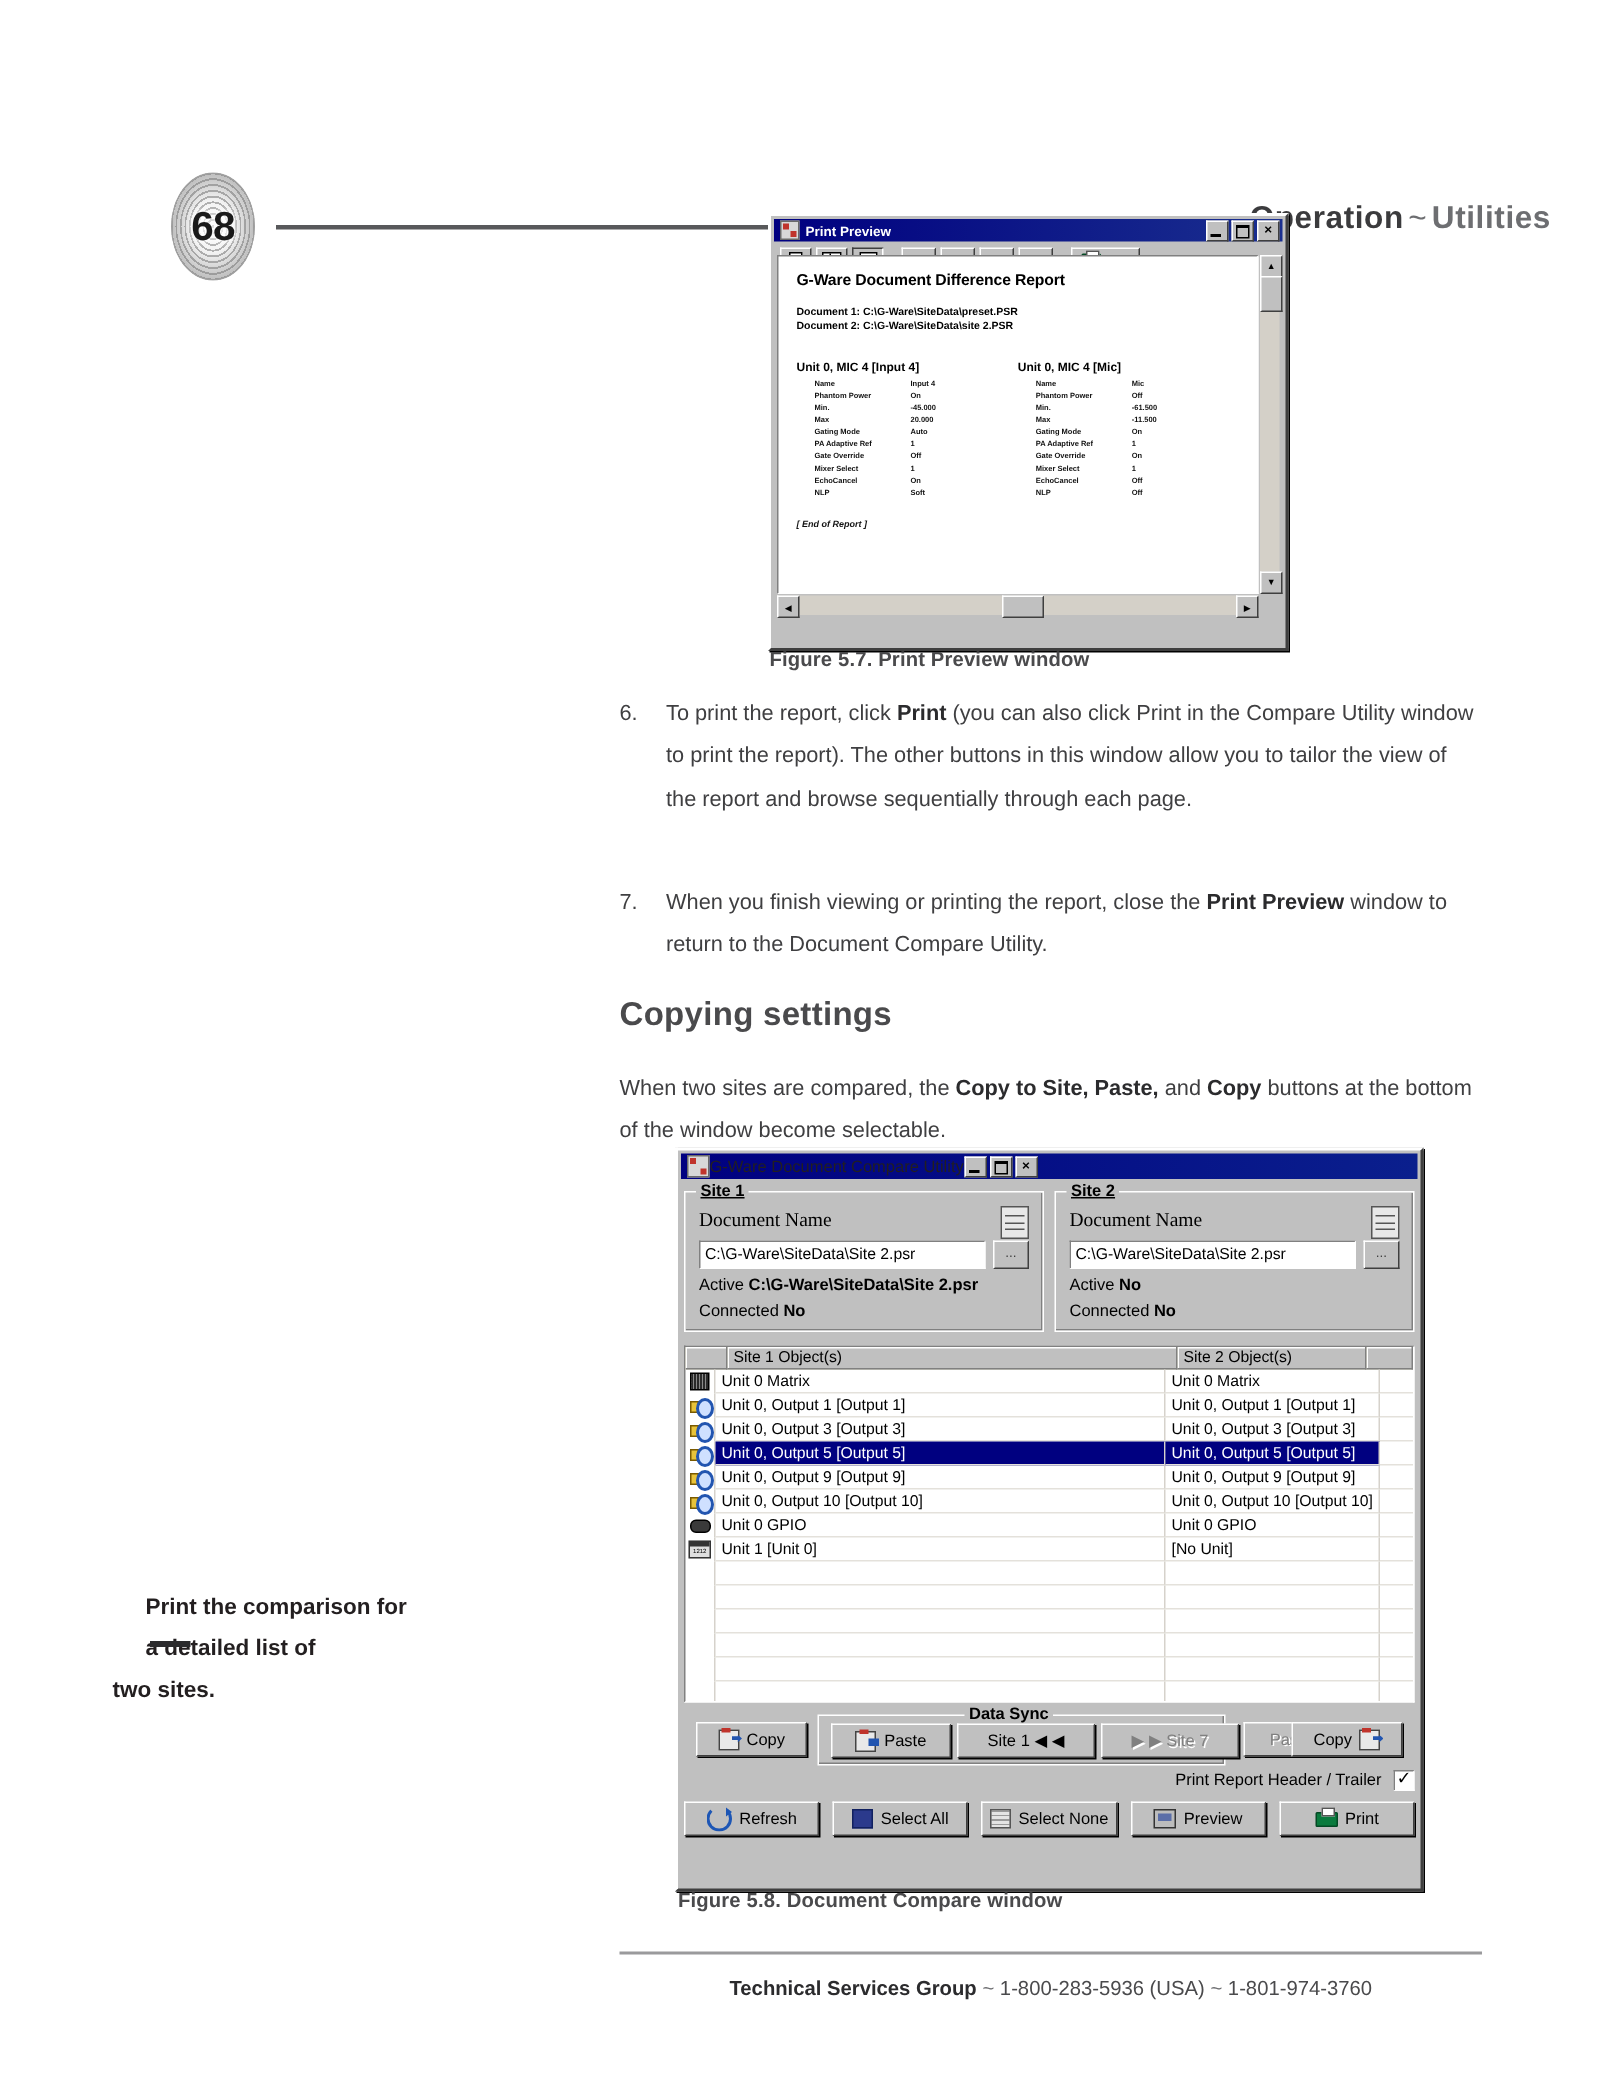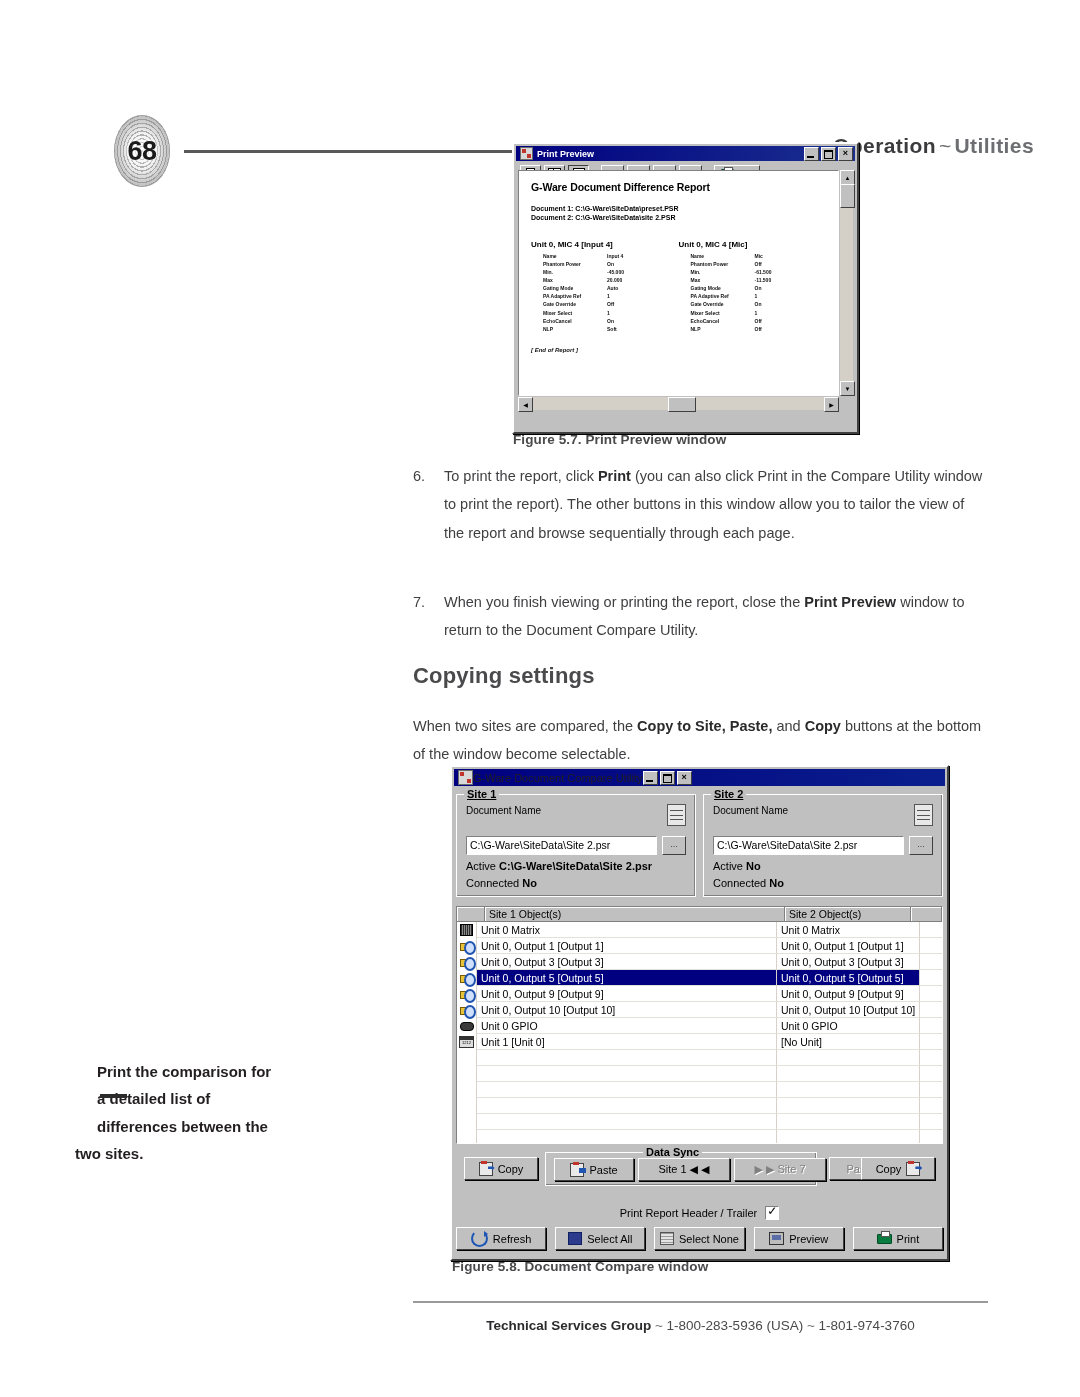--- a/index.html
+++ b/index.html
@@ -199,21 +199,21 @@
   .group {
     position:relative; border:1px solid #ffffff; box-shadow: -1px -1px 0 #808080 inset;
     padding: 10px 9px 7px 9px; margin-top: 6px;
   }
   .group > .glabel {
     position:absolute; top:-7px; left:7px; background:#c0c0c0; padding:0 3px;
     font-size:11px; font-weight:bold; color:#000;
   }
   .glabel u { text-decoration: underline; }
   .site-box { flex:1; }
-  .doc-label { font-size:10px; color:#000; margin-bottom:20px; }
+  .doc-label { font-size:13px; color:#000; margin-bottom:6px;font-family:Liberation Serif, serif; }
   .doc-row { display:flex; align-items:center; gap:5px; }
   .doc-input {
     flex:1; height:15px; background:#ffffff;
     border-top:1px solid #808080; border-left:1px solid #808080;
     border-right:1px solid #ffffff; border-bottom:1px solid #ffffff;
     font-size:10.5px; color:#000; padding: 1px 3px; line-height:14px; white-space:nowrap; overflow:hidden;
   }
   .browse-btn {
     width:22px; height:17px; font-size:9px; color:#404040; text-align:center; line-height:15px;
     background:#c0c0c0;
@@ -298,22 +298,22 @@
   .paste-ico.grey::after{background:#9a9a9a;}
 
   .ds-btn-copyL { position:absolute; left:8px; top:5px; width:72px; }
   .ds-btn-paste { position:absolute; left:8px; top:5px; width:78px; }
   .ds-btn-site1 { position:absolute; left:92px; top:5px; width:90px; }
   .ds-btn-site2 { position:absolute; left:188px; top:5px; width:90px; }
   .ds-btn-copyR { position:absolute; right:8px; top:5px; width:72px; }
   .ds-right-group { position:absolute; left:367px; top:0; width:104px; height:32px; }
 
   .prt-hdr-row {
-    display:flex; align-items:center; justify-content:center; gap:8px;
-    margin-top: 20px; font-size:11px; color:#000;
+    display:flex; align-items:center; justify-content:flex-end; gap:8px;
+    margin-top: 3px; font-size:11px; color:#000;
   }
   .checkbox {
     width:12px; height:12px; background:#ffffff;
     border-top:1px solid #808080; border-left:1px solid #808080;
     border-right:1px solid #ffffff; border-bottom:1px solid #ffffff;
     position:relative;
   }
   .checkbox.checked::after {
     content:"✓"; position:absolute; left:1px; top:-3px; font-size:12px; color:#000;
   }
@@ -533,21 +533,20 @@
 </div>
 
 <div class="body-col" style="top:712px;">
   <div class="para" id="section-paragraph"><span>When two sites are compared, the </span><b class="strong">Copy to Site, Paste,</b><span> and </span><b class="strong">Copy</b><span> buttons at the bottom of the window become selectable.</span></div>
 </div>
 
 <div class="margin-note">
   <div class="mn-dash"></div>
   <div class="mn-text">Print the comparison for</div>
   <div class="mn-text">a detailed list of</div>
-  <div class="mn-text">differences between the</div>
   <div class="mn-text mn-last">two sites.</div>
 </div>
 
 <div class="win" id="compare-win">
   <div class="cu-title">
     <div class="cu-ico"></div>
     <div class="tb-title">G-Ware Document Compare Utility</div>
     <div class="tb-spacer"></div>
     <div class="tb-btns">
       <div class="tb-btn min"></div>

